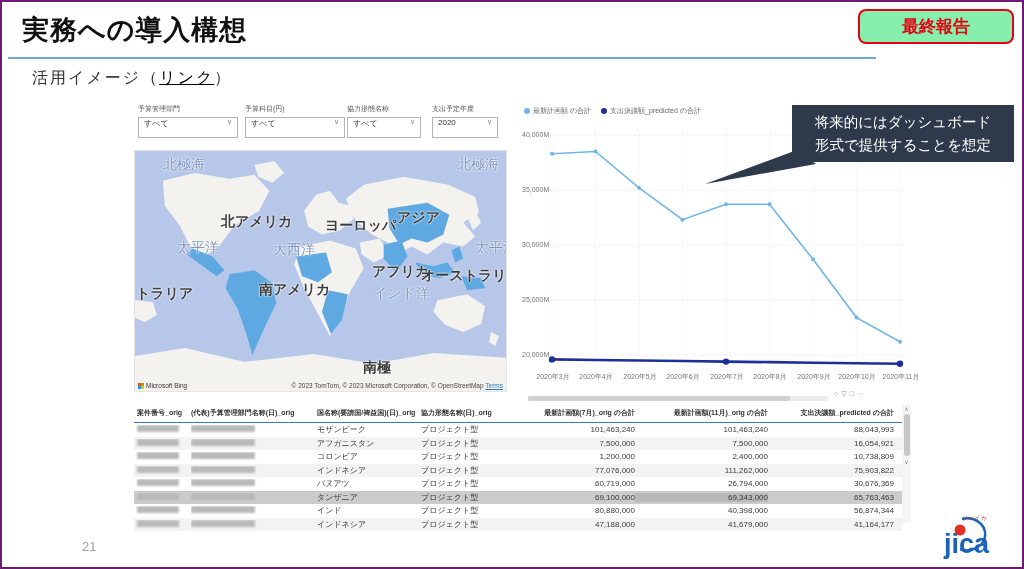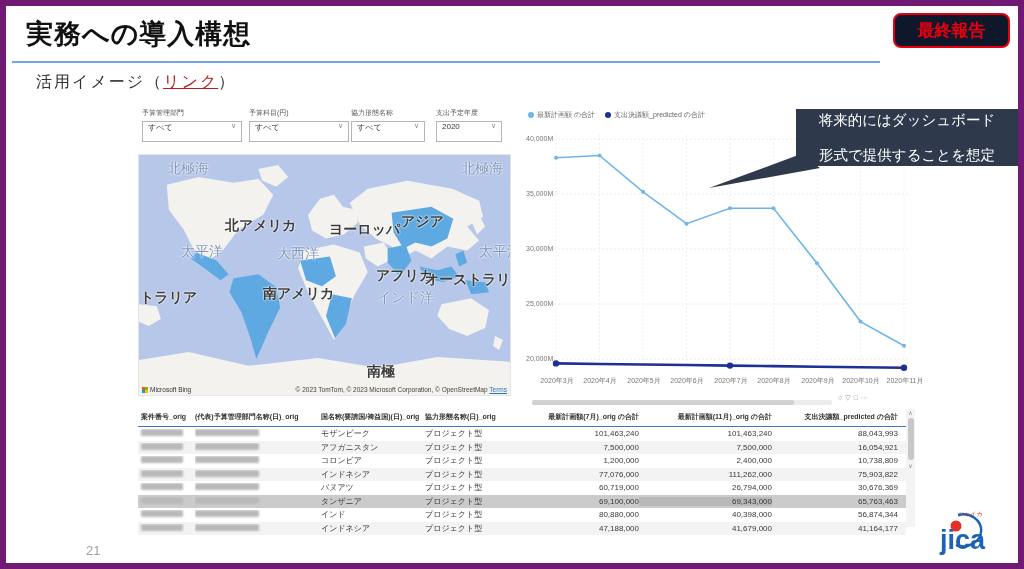--- a/index.html
+++ b/index.html
@@ -1,25 +1,25 @@
 <!DOCTYPE html>
 <html><head>
 <meta charset="utf-8">
 <style>
   * { margin:0; padding:0; box-sizing:border-box; }
   body { font-family:"Liberation Sans","DejaVu Sans",sans-serif; background:#888; }
-  .slide { position:relative; width:1024px; height:569px; background:#fff; overflow:hidden; border:6px solid #701a75; }
+  .slide { position:relative; width:1024px; height:569px; background:#fff; overflow:hidden; border:2px solid #701a75; }
 
   
   .title { position:absolute; left:20px; top:10px; font-size:27px; font-weight:bold; color:#111; letter-spacing:1px; }
   .rule  { position:absolute; left:6px; top:55px; width:868px; height:2px; background:#6fa8dc; }
-  .badge { position:absolute; right:8px; top:7px; width:117px; height:35px; border:2.5px solid #e60012; border-radius:8px;
-           color:#e60012; font-size:17px; font-weight:bold; display:flex; align-items:center; justify-content:center; background:#0f172a; }
+  .badge { position:absolute; right:8px; top:7px; width:156px; height:35px; border:2.5px solid #e60012; border-radius:8px;
+           color:#e60012; font-size:17px; font-weight:bold; display:flex; align-items:center; justify-content:center; background:#86efac; }
   .subtitle { position:absolute; left:30px; top:66px; font-size:16px; color:#333; letter-spacing:2px; }
-  .subtitle a { color:#b91c1c; text-decoration:underline; cursor:pointer; }
+  .subtitle a { color:#000000; text-decoration:underline; cursor:pointer; }
 
   
   .dash { position:absolute; left:130px; top:100px; width:780px; height:436px; background:#fff; }
 
   
   .filter { position:absolute; top:2px; }
   .filter .flabel { font-size:7px; color:#555; margin-bottom:3px; }
   .fbox { height:21px; border:1px solid #b5b5b5; background:#fff; display:flex; align-items:flex-start; justify-content:space-between; padding:0 5px; }
   .fbox .fval { font-size:8px; color:#333; }
   .fbox .chev { font-size:7px; color:#888; }
@@ -50,21 +50,21 @@
   .ylab { position:absolute; left:0; width:26px; text-align:right; font-size:7px; color:#777; }
   .y0{top:29px;} .y1{top:84px;} .y2{top:139px;} .y3{top:194px;} .y4{top:249px;}
   .xlab { position:absolute; top:270px; width:46px; text-align:center; font-size:7px; color:#777; white-space:nowrap; }
   .chart-svg { position:absolute; inset:0; }
   .hscroll { position:absolute; left:6px; top:294px; width:300px; height:5px; background:#ececec; border-radius:2px; }
   .hscroll .thumb { width:262px; height:5px; background:#d0d0d0; border-radius:2px; }
   .cicons { position:absolute; left:312px; top:288px; font-size:7px; color:#909090; letter-spacing:3px; }
 
   
   .callout { position:absolute; left:790px; top:103px; width:222px; height:57px; background:#2e3a4c; color:#fff;
-             font-size:14.5px; line-height:1.55; display:flex; flex-direction:column; justify-content:space-between; align-items:center; z-index:5; }
+             font-size:14.5px; line-height:1.55; display:flex; flex-direction:column; justify-content:center; align-items:center; z-index:5; }
   .tail { position:absolute; left:695px; top:138px; z-index:4; }
 
   
   .table-panel { position:absolute; left:2px; top:303px; width:768px; }
   .thead { display:flex; font-size:7px; font-weight:bold; color:#333; border-bottom:1.5px solid #4472c4; padding:3px 0 4px 0; white-space:nowrap; }
   .trow  { display:flex; font-size:8px; color:#3a3a3a; height:13.5px; align-items:center; white-space:nowrap; }
   .tbody .trow:nth-child(even) { background:#f3f3f3; }
   .tbody .trow.hl { background:#cbcbcb; }
   .tbody .trow.hl .hl2 { background:#b9b9b9; }
   .c1{width:57px; padding-left:3px; overflow:hidden;} .c2{width:126px; overflow:hidden;} .c3{width:104px;} .c4{width:96px;}

